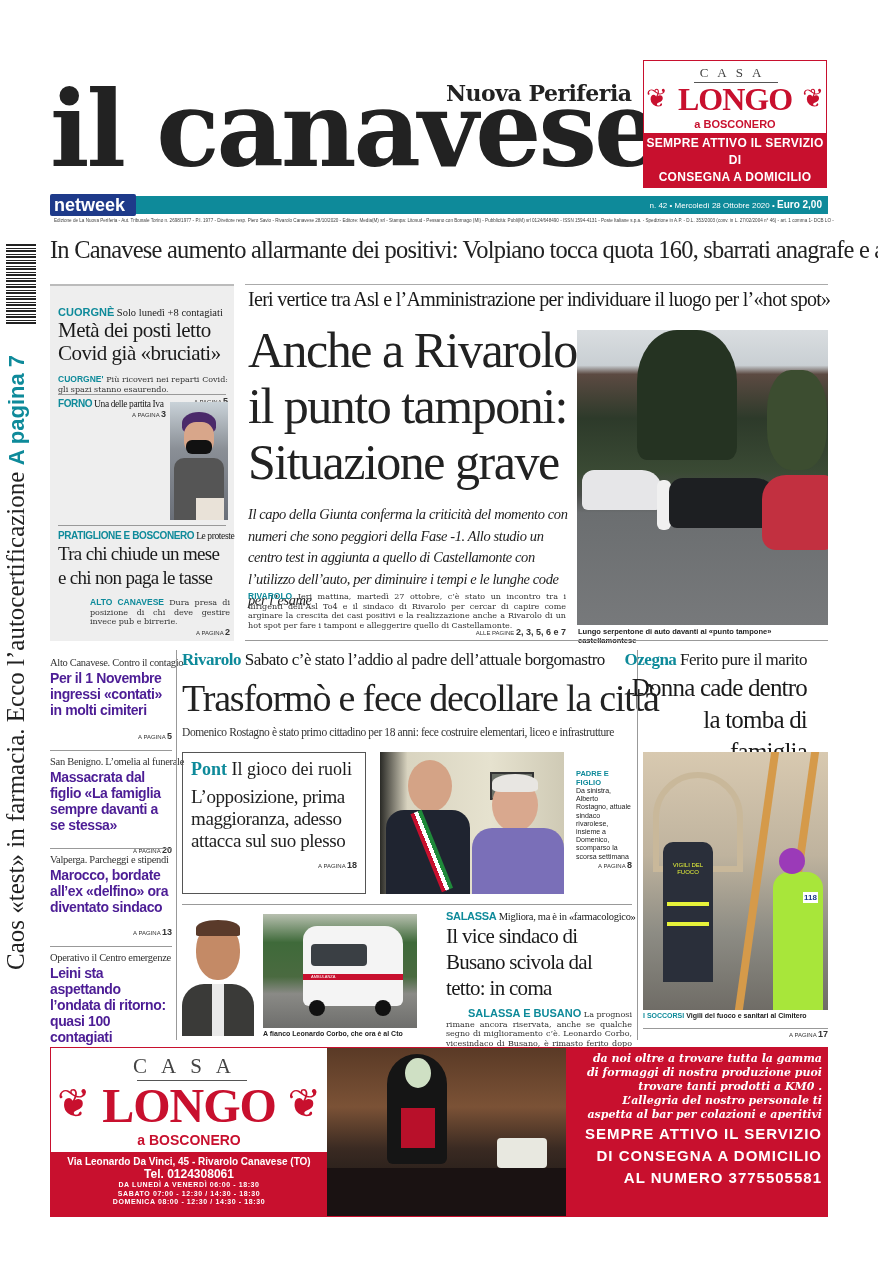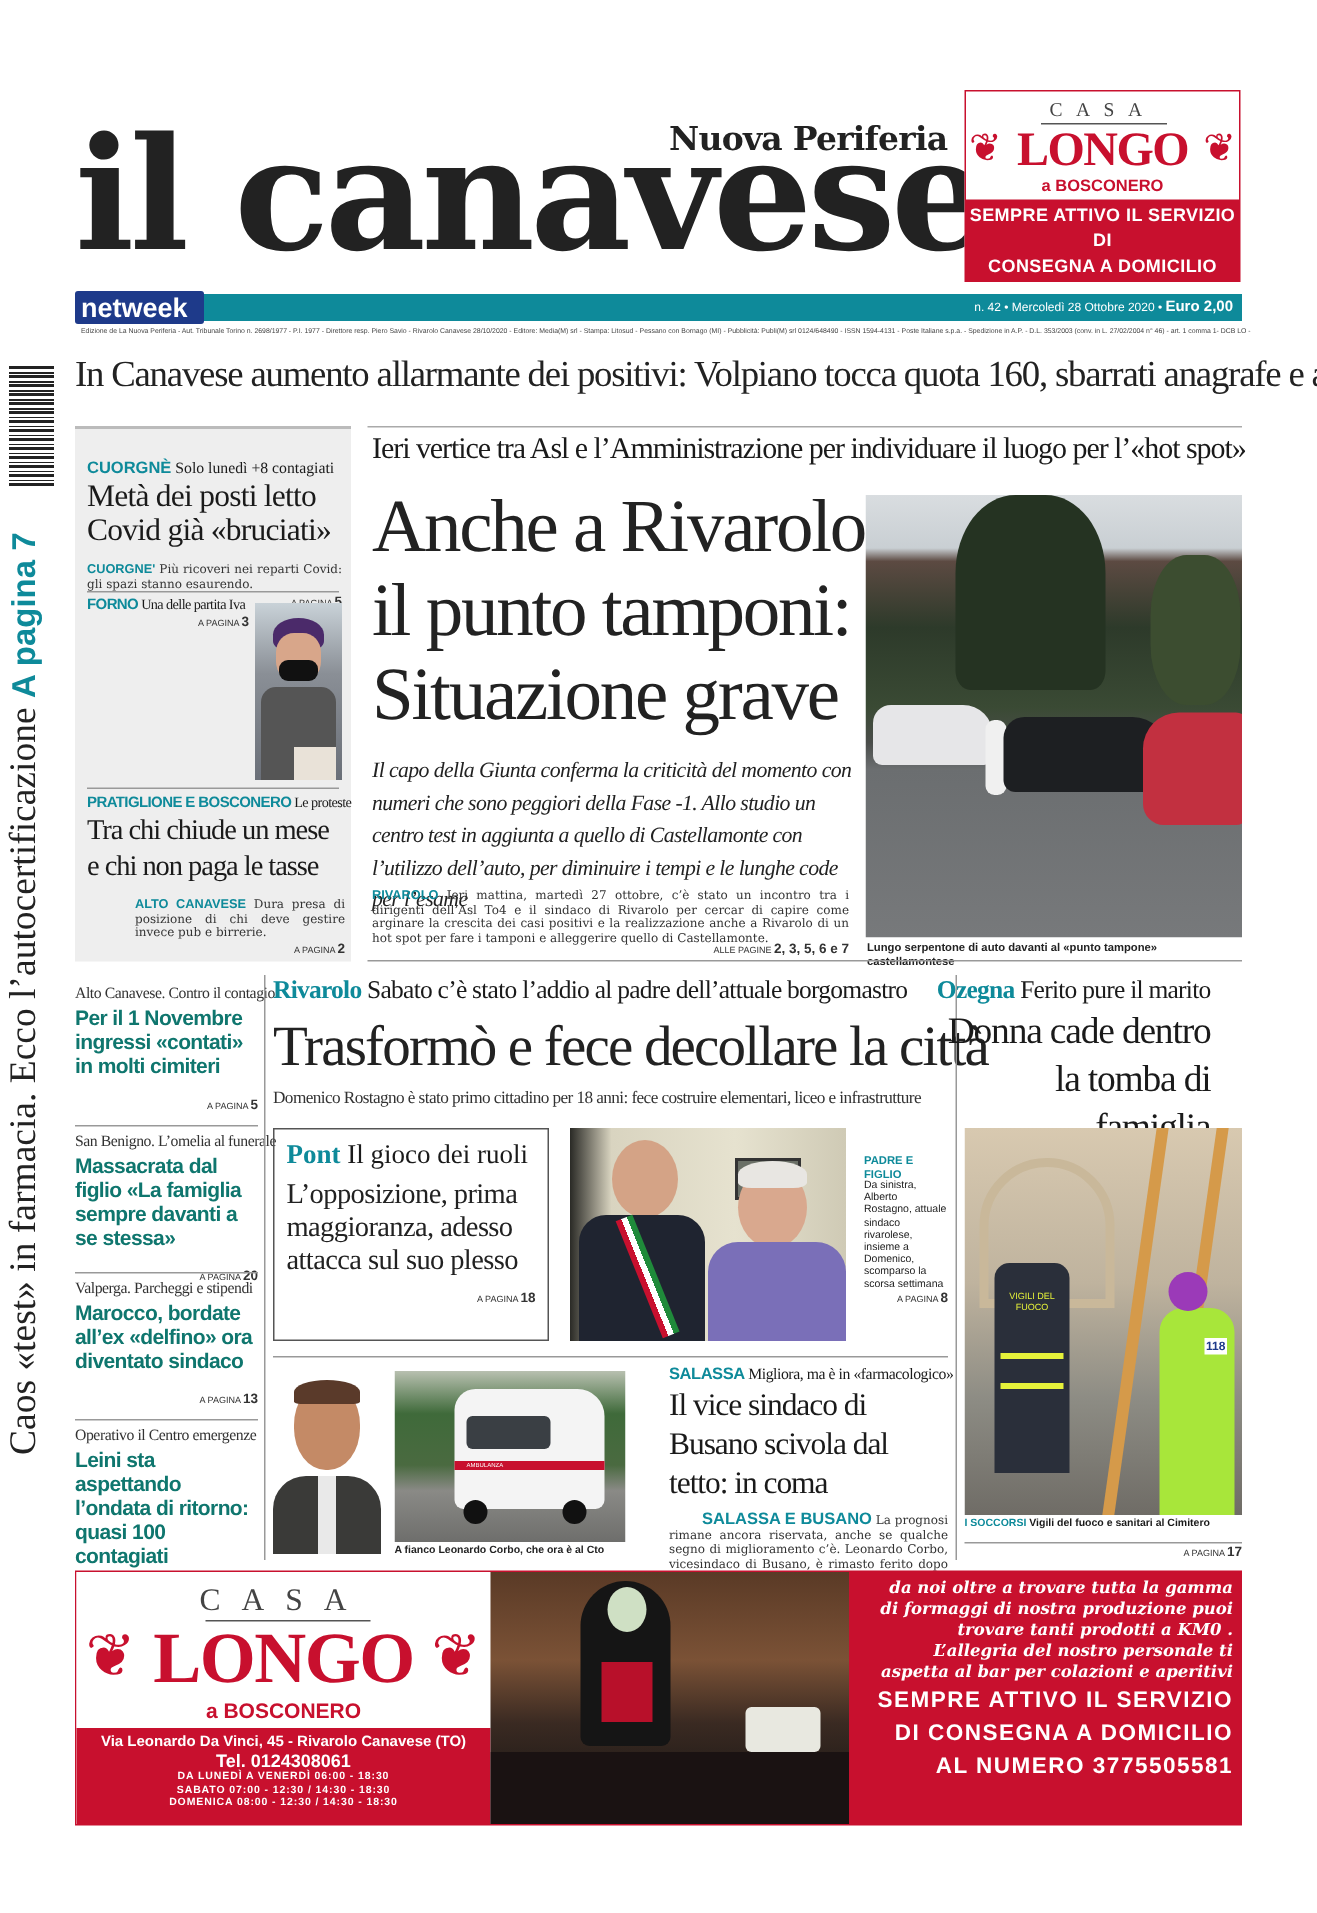--- a/index.html
+++ b/index.html
@@ -51,21 +51,21 @@
   #main-title { left: 248px; top: 322px; width: 330px; font-size: 50px; line-height: 56px; letter-spacing: -1.5px; color: #222; }
   #main-deck { left: 248px; top: 504px; width: 320px; font-style: italic; font-size: 14.5px; line-height: 21.5px; letter-spacing: -0.4px; color: #222; }
   #main-body { left: 248px; top: 592px; width: 318px; }
   #main-pages { left: 420px; top: 627px; width: 146px; }
   #main-photo { left: 577px; top: 330px; width: 251px; height: 295px; overflow: hidden; }
   #main-caption { left: 578px; top: 627px; width: 250px; font-family: "Liberation Sans", sans-serif; font-size: 7.5px; font-weight: 700; color: #222; }
 
   
   .brief { position: absolute; left: 50px; width: 122px; }
   .brief .lead { font-size: 10.5px; color: #333; letter-spacing: -0.3px; white-space: nowrap; }
-  .brief .hl { font-family: "Liberation Sans", sans-serif; font-weight: 900; font-size: 14px; line-height: 16px; color: #0f766e; letter-spacing: -0.4px; margin-top: 2px; }
+  .brief .hl { font-family: "Liberation Sans", sans-serif; font-weight: 900; font-size: 14px; line-height: 16px; color: #4c1d95; letter-spacing: -0.4px; margin-top: 2px; }
 
   
   #rivarolo-kicker { left: 182px; top: 650px; width: 450px; font-size: 17px; white-space: nowrap; letter-spacing: -0.5px; }
   #rivarolo-title { left: 182px; top: 676px; width: 450px; font-size: 38px; letter-spacing: -1.2px; white-space: nowrap; color: #222; }
   #rivarolo-sub { left: 182px; top: 726px; width: 450px; font-size: 11.5px; white-space: nowrap; letter-spacing: -0.4px; color: #333; }
 
   #pont-box { left: 182px; top: 752px; width: 184px; height: 142px; border: 1px solid #555; padding: 6px 8px; }
   #pont-box .k { font-size: 18px; white-space: nowrap; }
   #pont-box .t { font-size: 19px; line-height: 22px; letter-spacing: -0.4px; margin-top: 6px; color: #222; }
 

